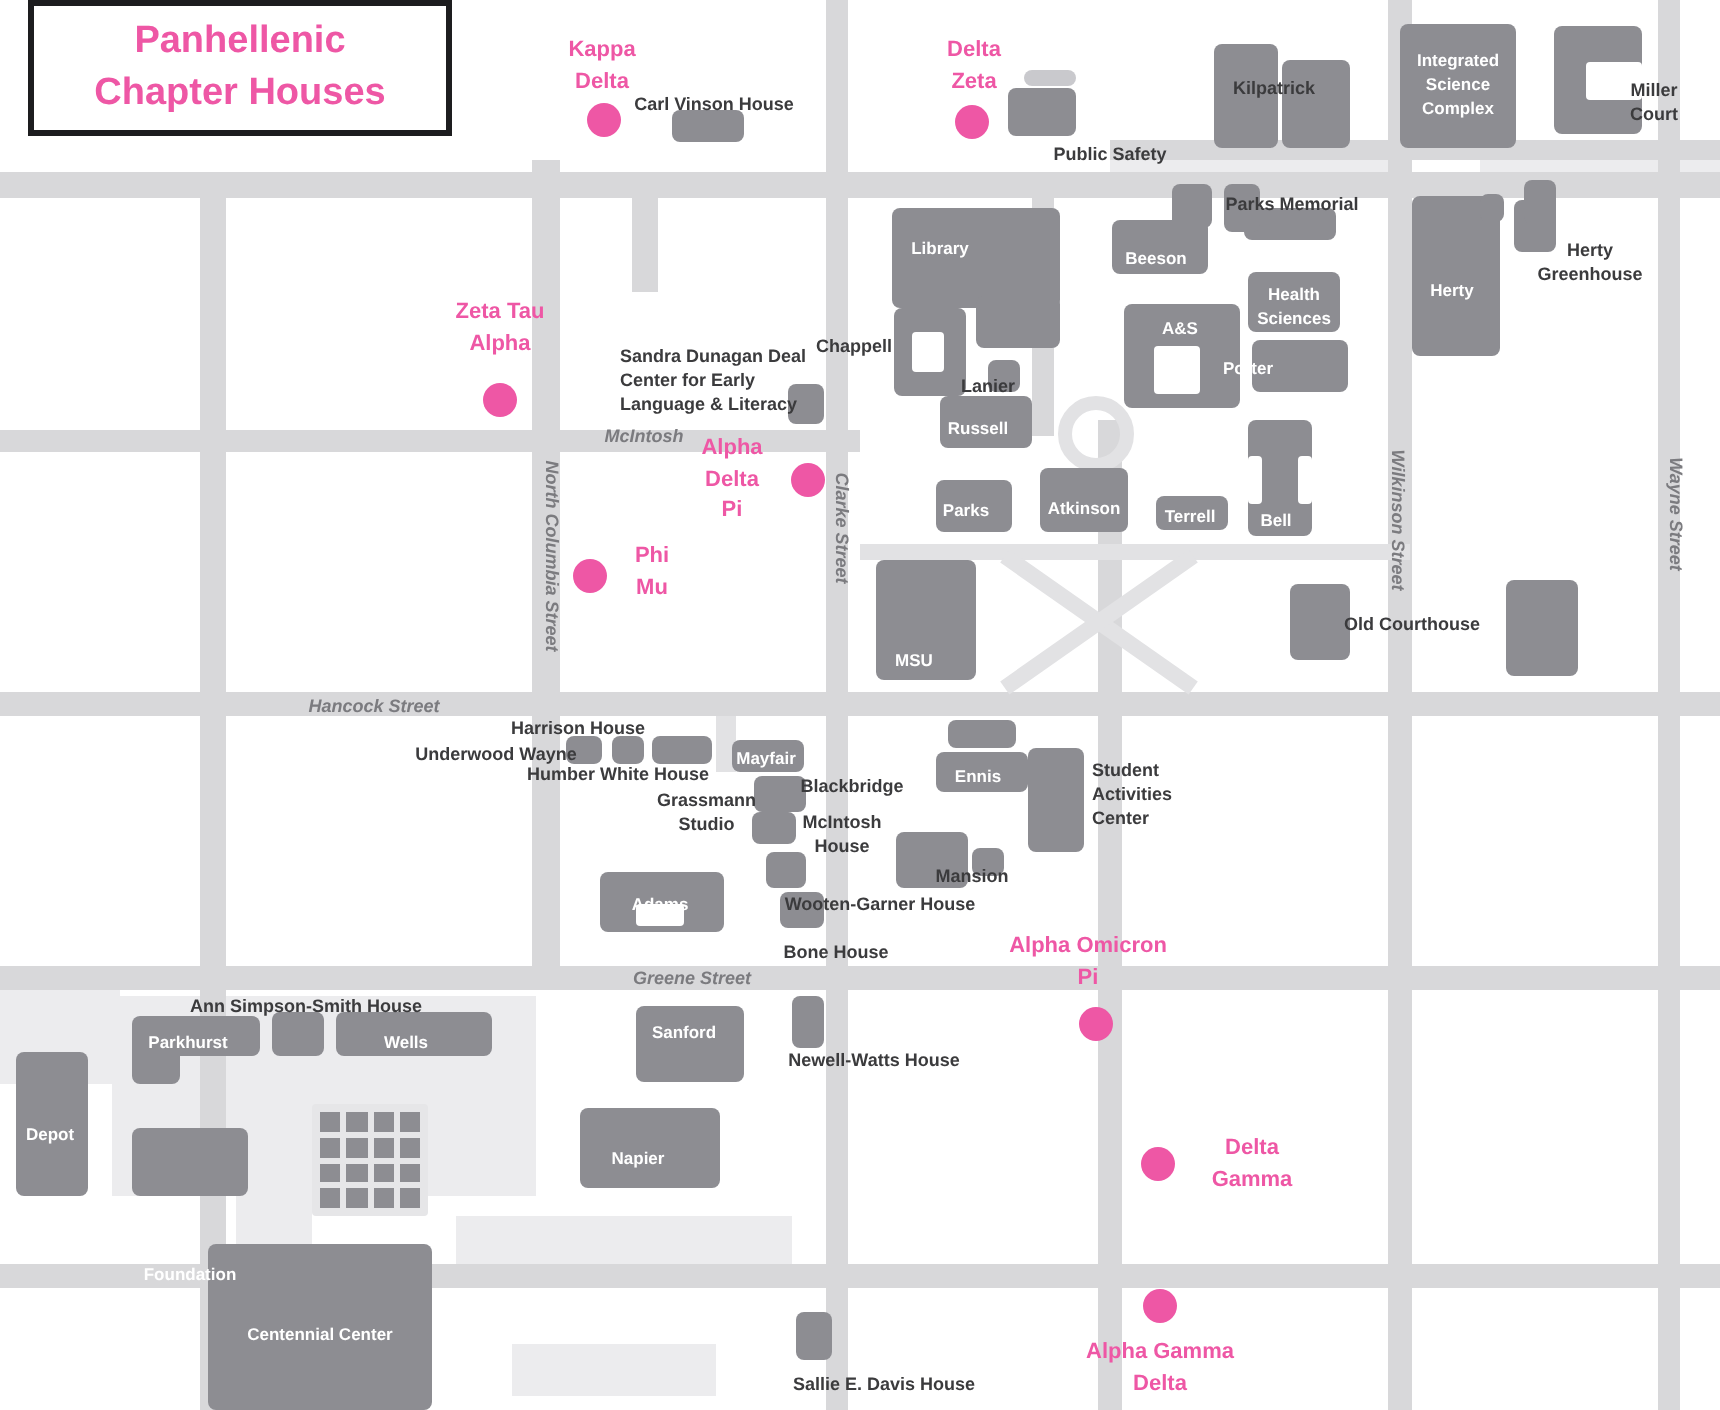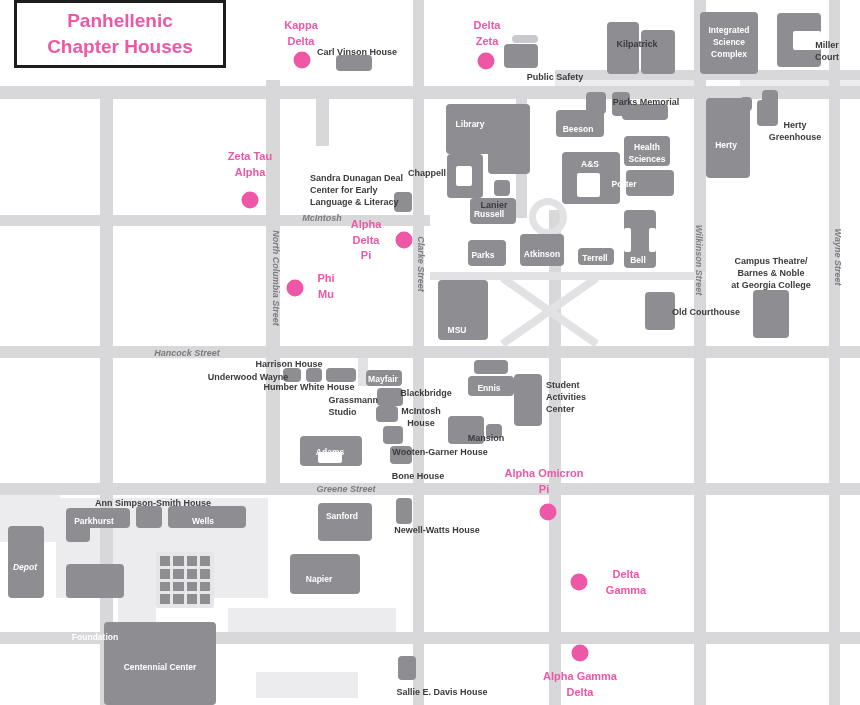--- a/index.html
+++ b/index.html
@@ -19,21 +19,21 @@
   .dlabel{color:#3b3b3d;font-size:9px;font-weight:600;line-height:12px;white-space:pre-line;z-index:20;}
   .wlabel{color:#ffffff;font-size:8.5px;font-weight:600;line-height:12px;white-space:pre-line;text-align:center;z-index:20;}
   .slabel{color:#7b7b7f;font-size:9px;font-weight:600;font-style:italic;white-space:nowrap;z-index:20;}
   .slabel.vert{transform:translate(-50%,-50%) rotate(90deg);}
   .chapter-label{color:#ee57a5;font-weight:700;font-size:11px;line-height:15.5px;text-align:center;white-space:pre-line;z-index:30;}
   .dot{width:17px;height:17px;border-radius:50%;background:#ee57a5;transform:translate(-50%,-50%);z-index:30;}
   .title-box{left:14px;top:0;width:206px;height:62px;border:3px solid #1d1d1f;background:#fff;
      display:flex;flex-direction:column;justify-content:center;align-items:center;
      color:#ee57a5;font-weight:700;font-size:19px;line-height:26px;z-index:50;text-align:center;}
   .ctr{transform:translateX(-50%);text-align:center;}
-  .rgt{transform:translateX(-100%);text-align:left;}
+  .rgt{transform:translateX(-100%);text-align:center;}
 </style>
 </head>
 <body>
 
 <div class="map">
   <div class="abs title-box">
     <div>Panhellenic</div>
     <div>Chapter Houses</div>
   </div>
 <div class="abs plaza" style="left: 56px; top: 498px; width: 212px; height: 100px;"></div>
@@ -142,28 +142,25 @@
       <div></div>
       <div></div>
     </div>
     <div class="abs dlabel ctr" style="left: 357px; top: 46px;">Carl Vinson House</div>
     <div class="abs dlabel ctr" style="left: 543px; top: 71px; margin-left: 12px;">Public Safety</div>
     <div class="abs dlabel ctr" style="left: 637px; top: 10px; margin-top: 28px;">Kilpatrick</div>
     <div class="abs dlabel ctr" style="left: 827px; top: 39px;">Miller Court</div>
     <div class="abs dlabel ctr" style="left: 646px; top: 96px;">Parks Memorial</div>
     <div class="abs dlabel ctr" style="left: 795px; top: 119px;">Herty Greenhouse</div>
     <div class="abs dlabel ctr" style="left: 427px; top: 167px;">Chappell</div>
-    <div class="abs dlabel ctr" style="left: 494px; top: 199px;">Lanier</div>
+    <div class="abs dlabel ctr" style="left: 494px; top: 187px;">Lanier</div>
     <div class="abs dlabel " style="left: 310px; top: 172px; text-align: left;">Sandra Dunagan Deal
 Center for Early
 Language &amp; Literacy</div>
     <div class="abs dlabel ctr" style="left: 706px; top: 306px;">Old Courthouse</div>
-    <div class="abs dlabel ctr" style="left: 771px; top: 255px;">Campus Theatre/
-Barnes &amp; Noble
-at Georgia College</div>
     <div class="abs dlabel ctr" style="left: 289px; top: 358px;">Harrison House</div>
     <div class="abs dlabel ctr" style="left: 248px; top: 371px;">Underwood Wayne</div>
     <div class="abs dlabel ctr" style="left: 309px; top: 381px;">Humber White House</div>
     <div class="abs dlabel ctr" style="left: 426px; top: 387px;">Blackbridge</div>
     <div class="abs dlabel rgt" style="left: 378px; top: 394px;">Grassmann
 Studio</div>
     <div class="abs dlabel ctr" style="left: 421px; top: 405px;">McIntosh
 House</div>
     <div class="abs dlabel ctr" style="left: 486px; top: 432px;">Mansion</div>
     <div class="abs dlabel ctr" style="left: 440px; top: 446px;">Wooten-Garner House</div>
@@ -188,21 +185,21 @@
     <div class="abs wlabel ctr" style="left: 483px; top: 249px;">Parks</div>
     <div class="abs wlabel ctr" style="left: 542px; top: 248px;">Atkinson</div>
     <div class="abs wlabel ctr" style="left: 595px; top: 252px;">Terrell</div>
     <div class="abs wlabel ctr" style="left: 638px; top: 254px;">Bell</div>
     <div class="abs wlabel ctr" style="left: 457px; top: 324px;">MSU</div>
     <div class="abs wlabel ctr" style="left: 383px; top: 373px;">Mayfair</div>
     <div class="abs wlabel ctr" style="left: 489px; top: 382px;">Ennis</div>
     <div class="abs wlabel ctr" style="left: 330px; top: 446px;">Adams</div>
     <div class="abs wlabel ctr" style="left: 94px; top: 515px;">Parkhurst</div>
     <div class="abs wlabel ctr" style="left: 203px; top: 515px;">Wells</div>
-    <div class="abs wlabel ctr" style="left: 25px; top: 561px; font-style: italic;">Depot</div>
+    <div class="abs wlabel ctr" style="left: 25px; top: 561px;">Depot</div>
     <div class="abs wlabel ctr" style="left: 95px; top: 583px; margin-top: 48px;">Foundation</div>
     <div class="abs wlabel ctr" style="left: 342px; top: 510px;">Sanford</div>
     <div class="abs wlabel ctr" style="left: 319px; top: 573px;">Napier</div>
     <div class="abs wlabel ctr" style="left: 160px; top: 661px;">Centennial Center</div>
     <div class="abs slabel ctr" style="left: 187px; top: 348px;">Hancock Street</div>
     <div class="abs slabel ctr" style="left: 346px; top: 484px;">Greene Street</div>
     <div class="abs slabel ctr" style="left: 322px; top: 213px;">McIntosh</div>
     <div class="abs slabel vert" style="left: 276px; top: 278px;">North Columbia Street</div>
     <div class="abs slabel vert" style="left: 421px; top: 264px;">Clarke Street</div>
     <div class="abs slabel vert" style="left: 699px; top: 260px;">Wilkinson Street</div>

